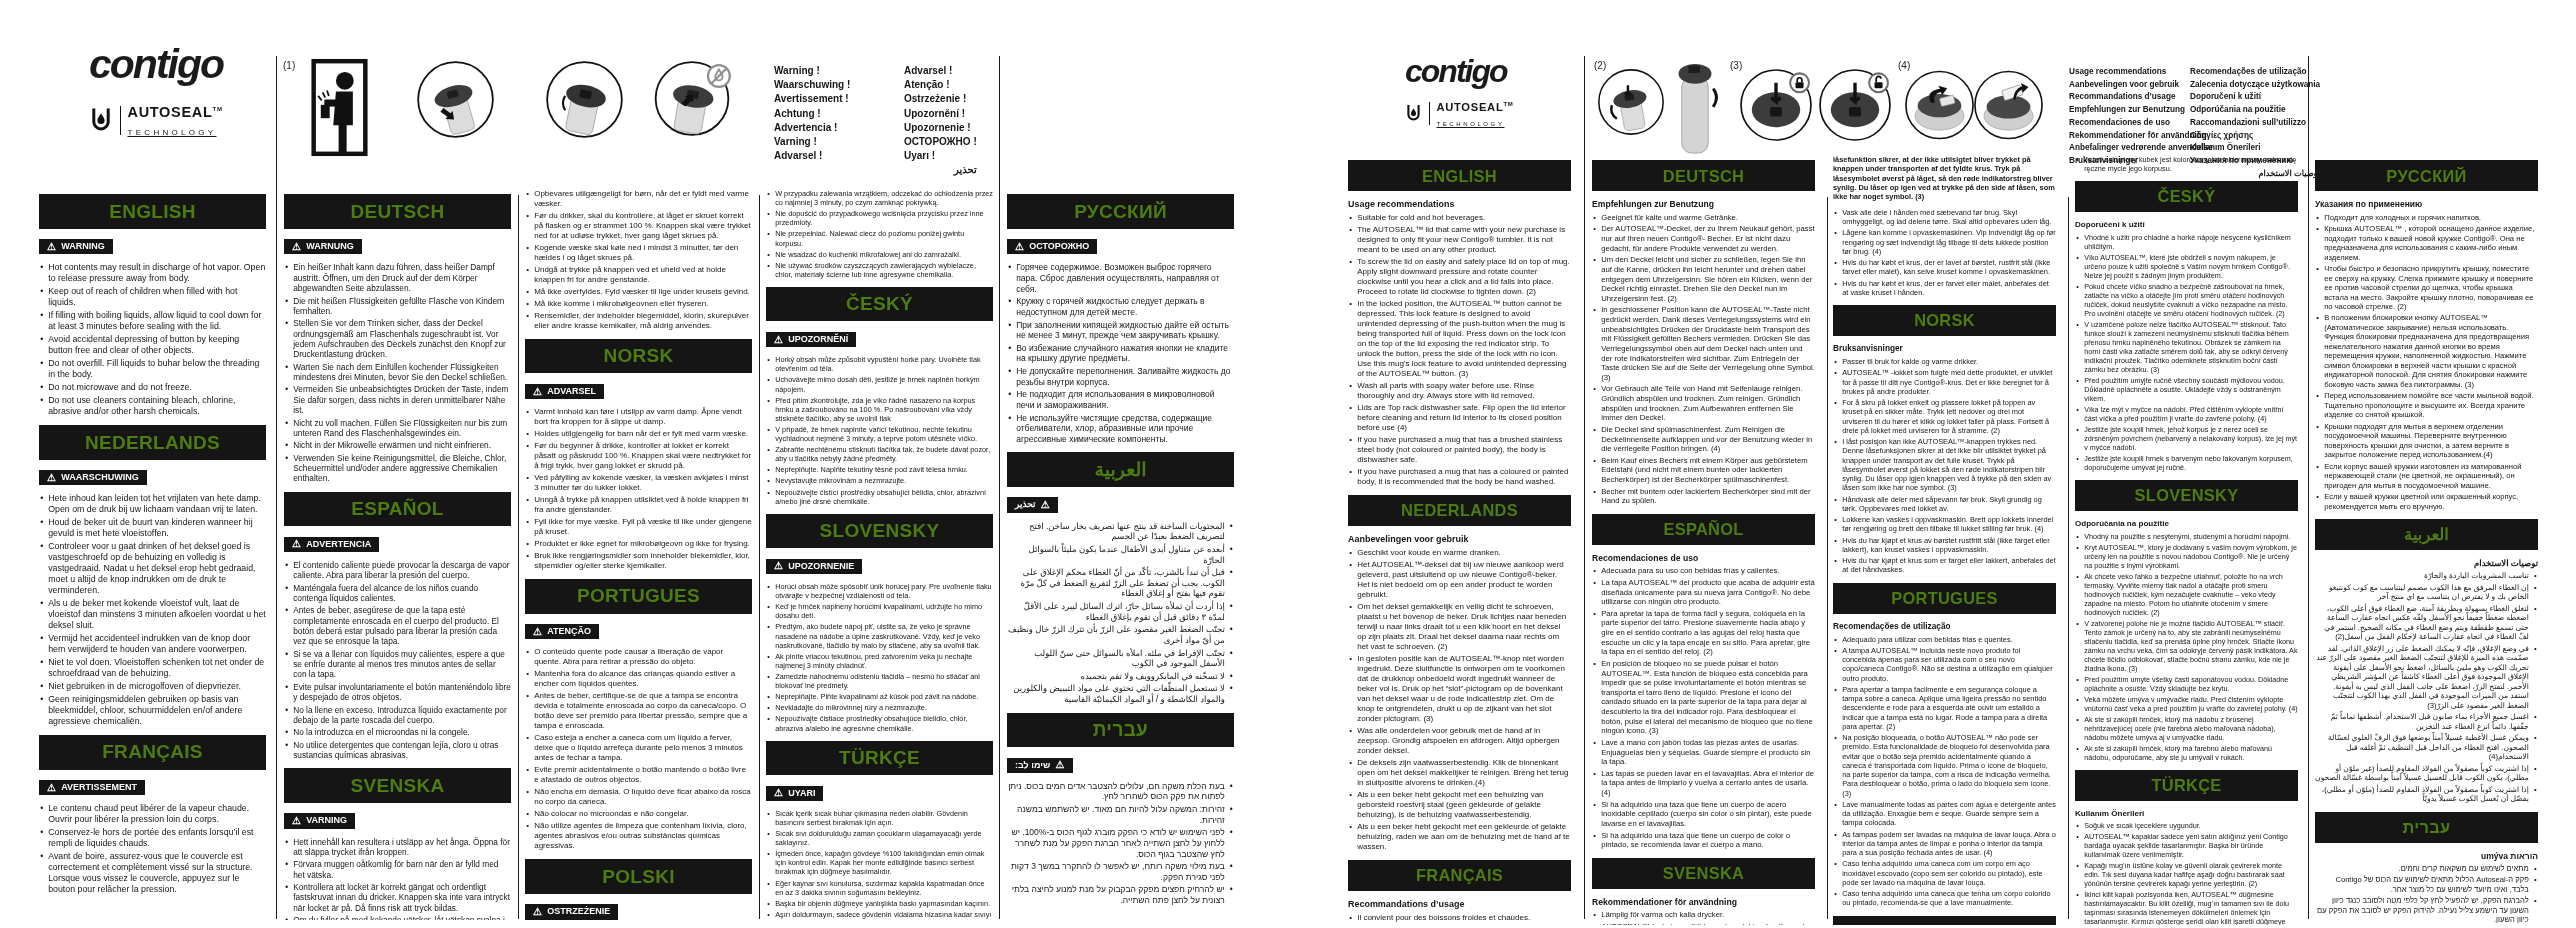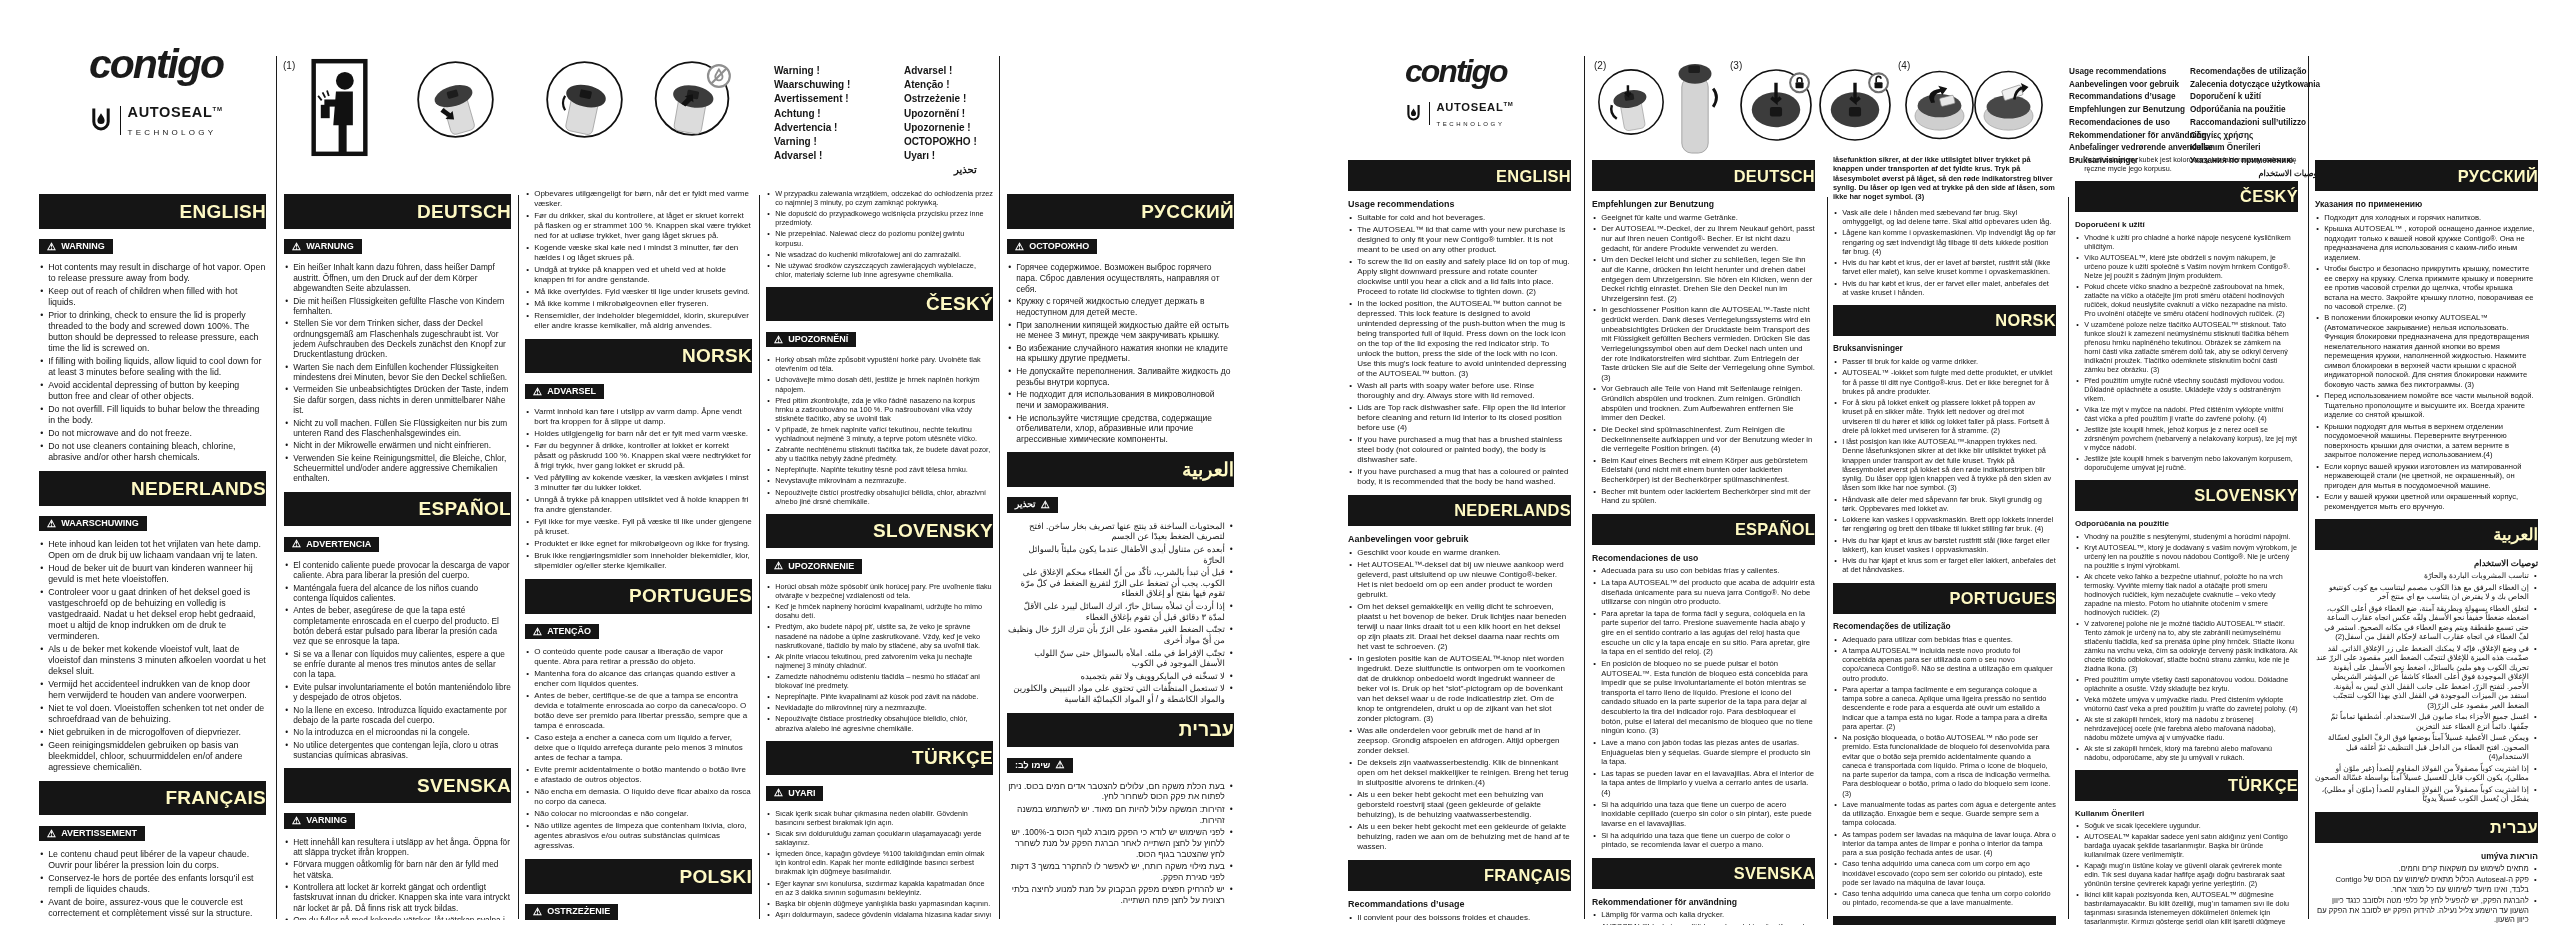--- a/index.html
+++ b/index.html
@@ -9,21 +9,21 @@
   .page-left{left:0;} .page-right{left:1288px;}
   .vdiv{position:absolute;width:1.3px;background:#1c1c1c;}
 
   
   .brand{position:absolute;}
   .brand .logo{font-size:41px;font-weight:800;font-style:italic;letter-spacing:-2px;color:#1b1b1b;}
   .autoseal{display:flex;align-items:center;gap:6.6px;margin-top:17px;}
   .autoseal .rule{width:1.3px;height:29px;background:#111;}
   .as-name{font-weight:bold;font-size:14.5px;letter-spacing:0.7px;line-height:1;}
   .as-name sup{font-size:6px;}
-  .as-tech{font-size:8px;letter-spacing:3.3px;margin-top:8px;}
+  .as-tech{font-size:8px;letter-spacing:3.3px;margin-top:8px;text-decoration:underline;}
   .page-right .brand .logo{font-size:32px;}
   .page-right .autoseal{margin-top:10.5px;}
   .page-right .as-name{font-size:11.2px;}
   .page-right .as-tech{font-size:6px;letter-spacing:2.6px;}
   .page-right .autoseal .rule{height:22.3px;}
 
   .figlabel{position:absolute;font-size:10px;color:#222;}
   .figsvg{position:absolute;}
 
   
@@ -40,21 +40,21 @@
   #lcol2{left:525px;font-size:8px;}
   #lcol3{left:766px;font-size:7.3px;}
   #lcol4{left:1007px;font-size:8.5px;}
   .page-right .col{top:155px;height:770px;width:223px;}
   #rcol0{left:60px;font-size:8px;}
   #rcol1{left:304px;font-size:7.7px;}
   #rcol2{left:545px;font-size:7.4px;}
   #rcol3{left:787px;font-size:7.2px;}
   #rcol4{left:1027px;font-size:7.6px;}
 
-  .banner{background:#151515;color:#fef9c3;text-align:right;font-weight:bold;
+  .banner{background:#151515;color:#4d7c0f;text-align:center;font-weight:bold;
           padding:5.3px 0;margin:5.3px 0 8px;letter-spacing:0.3px;}
   .page-left .banner{font-size:19px;}
   .page-right .banner{font-size:16.4px;}
   .wlabel{display:inline-flex;align-items:center;gap:5.3px;background:#151515;color:#fff;
           font-weight:bold;font-size:9px;padding:2px 8px;margin:2.6px 0 8px;}
   .wlabel .tri{font-size:10px;line-height:1;}
   .head{font-weight:bold;font-size:1.12em;margin:0 0 2.6px;}
   ul{list-style:none;margin:0 0 8px;padding:0;}
   li{position:relative;padding-left:9.2px;margin-bottom:2px;}
   li::before{content:"•";position:absolute;left:1.3px;}
@@ -151,21 +151,20 @@
     <div class="vdiv" style="left:999px;top:56px;height:863px;"></div>
     <div class="vdiv" style="left:518px;top:195px;height:724px;"></div>
     <div class="vdiv" style="left:759px;top:195px;height:724px;"></div>
 
     <div class="col" id="lcol0"><div class="banner">ENGLISH</div><div class="wlabel">
           <span class="tri">⚠</span>
           <span>WARNING</span>
         </div><br><ul>
           <li>Hot contents may result in discharge of hot vapor. Open to release pressure away from body.</li>
           <li>Keep out of reach of children when filled with hot liquids.</li>
-          <li>Prior to drinking, check to ensure the lid is properly threaded to the body and screwed down 100%. The button should be depressed to release pressure, each time the lid is screwed on.</li>
           <li>If filling with boiling liquids, allow liquid to cool down for at least 3 minutes before sealing with the lid.</li>
           <li>Avoid accidental depressing of button by keeping button free and clear of other objects.</li>
           <li>Do not overfill. Fill liquids to buhar below the threading in the body.</li>
           <li>Do not microwave and do not freeze.</li>
           <li>Do not use cleaners containing bleach, chlorine, abrasive and/or other harsh chemicals.</li>
         </ul><div class="banner">NEDERLANDS</div><div class="wlabel">
           <span class="tri">⚠</span>
           <span>WAARSCHUWING</span>
         </div><br><ul>
           <li>Hete inhoud kan leiden tot het vrijlaten van hete damp. Open om de druk bij uw lichaam vandaan vrij te laten.</li>

